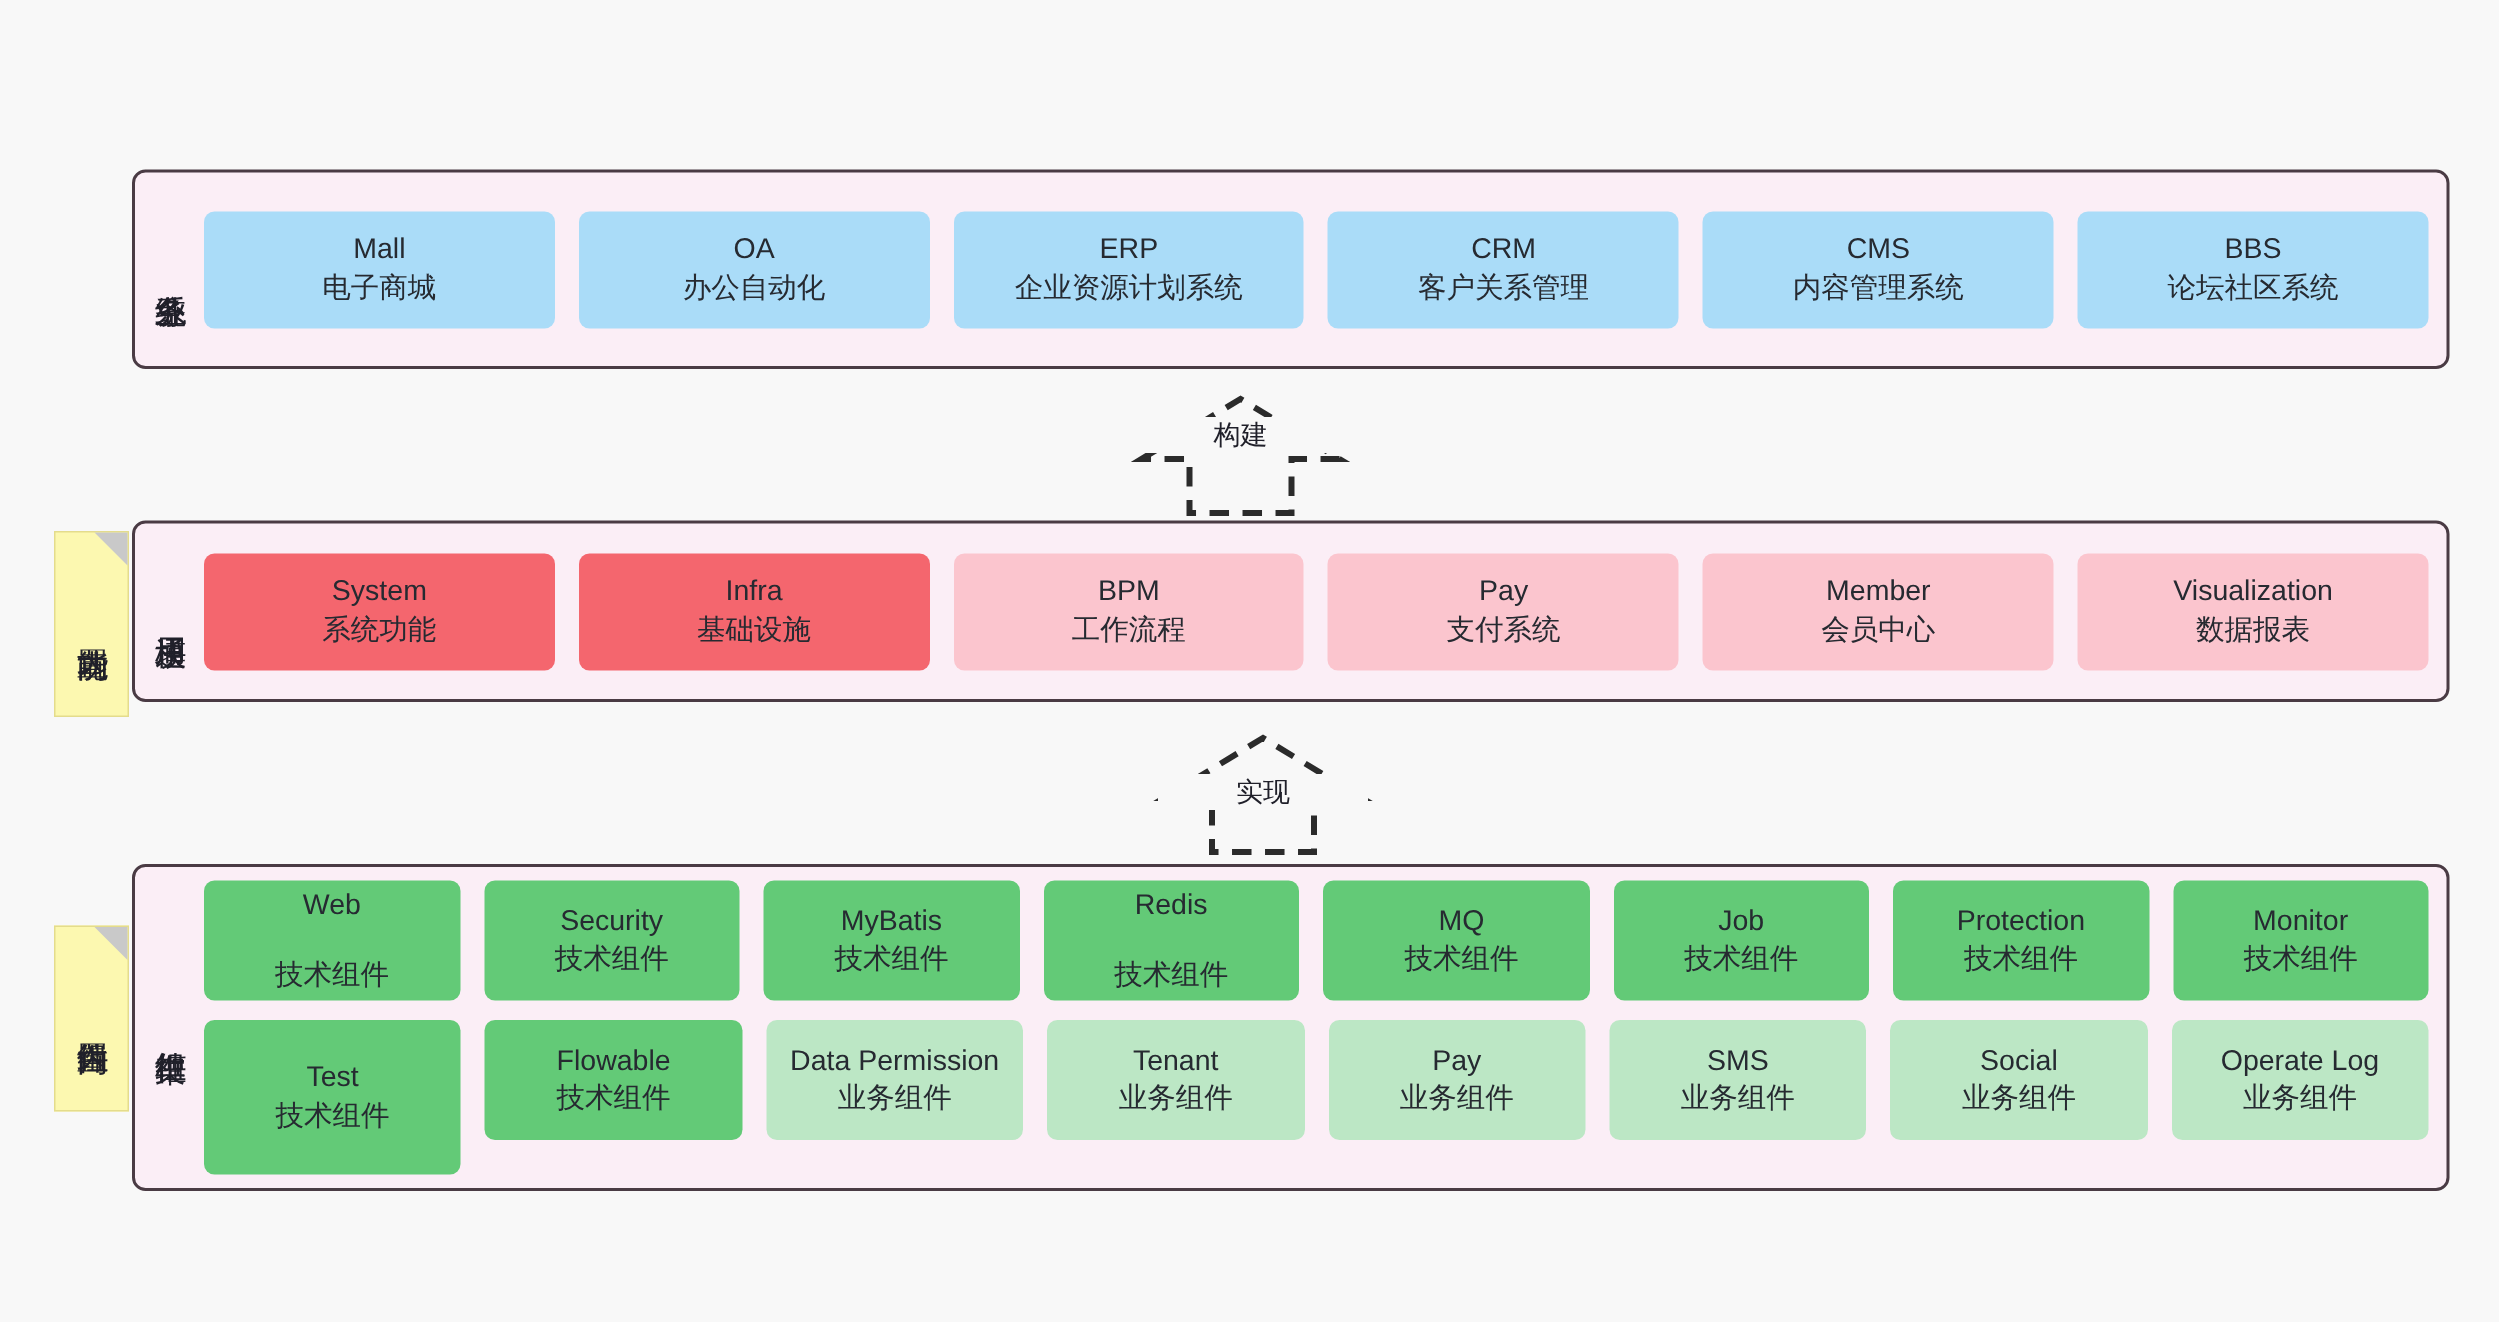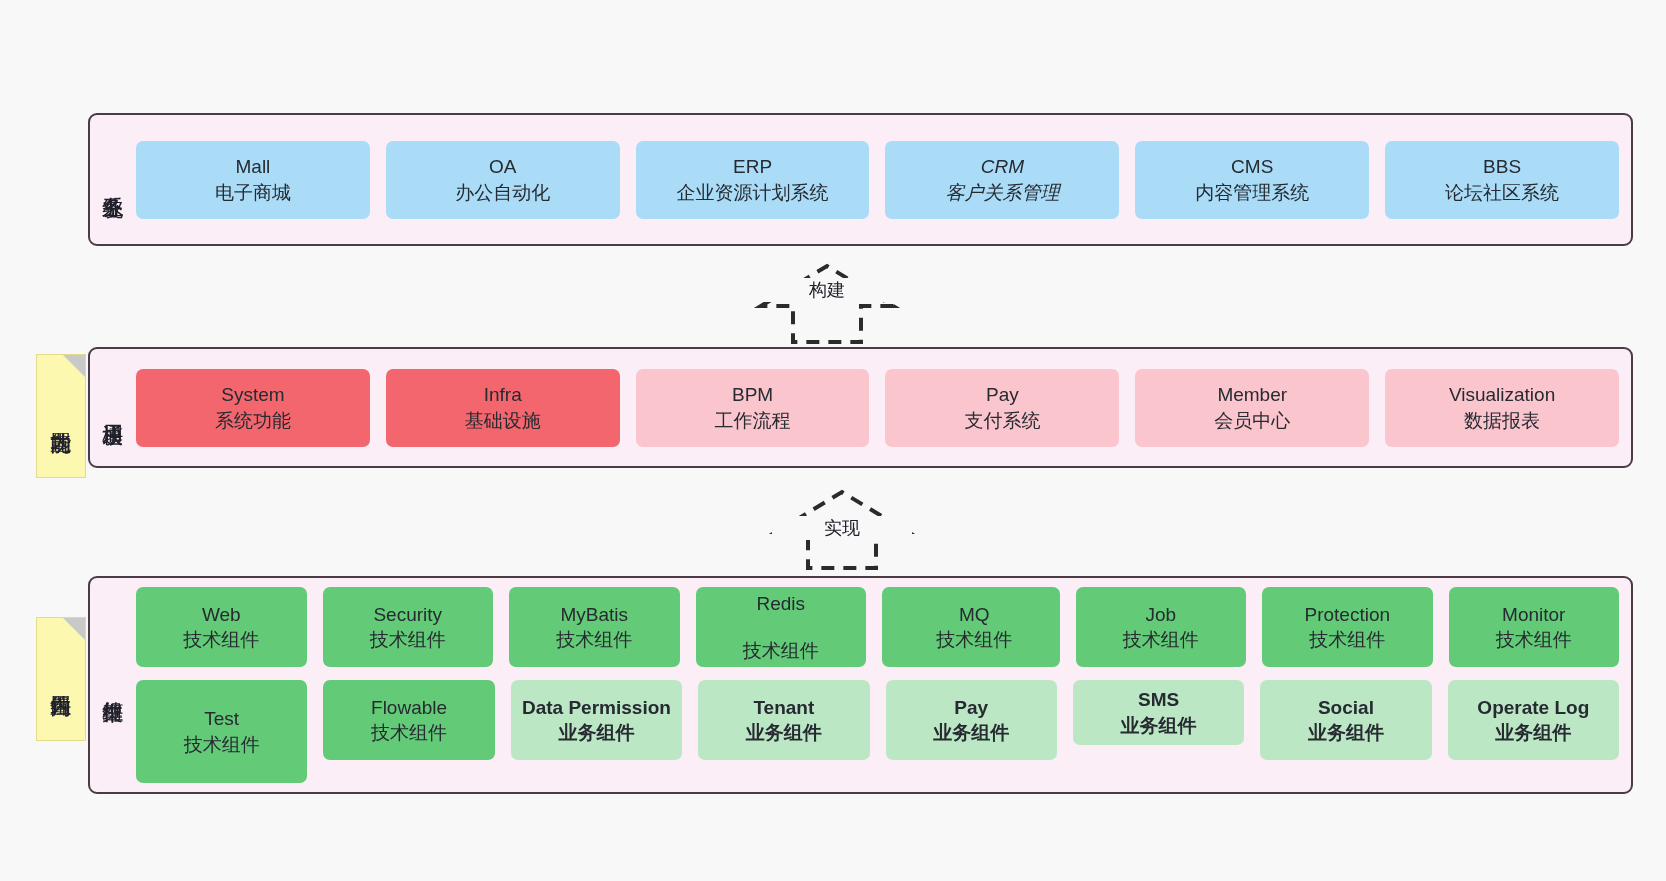--- a/index.html
+++ b/index.html
@@ -70,21 +70,21 @@
     padding: 4px 6px;
     user-select: none;
   }
   .card .ln { display: block; white-space: nowrap; }
   .card .ln.wrap { white-space: normal; }
 
   .c-blue       { background: #aadcf8; }
   .c-red        { background: #f4666e; }
   .c-pink       { background: #fbc5ce; }
   .c-green      { background: #63ca77; }
-  .c-greenlight { background: #bce7c5; font-weight: bold; }
+  .c-greenlight { background: #bce7c5; }
 
   
   .note {
     position: absolute;
     width: 50px;
     background: #fcf8b0;
     border: 1px solid #e4dc8c;
     display: flex;
     align-items: center;
     justify-content: center;
@@ -138,21 +138,21 @@
       <div class="card c-blue" style="height:78px;">
         <span class="ln">OA</span>
         <span class="ln">办公自动化</span>
       </div>
 
       <div class="card c-blue" style="height:78px;">
         <span class="ln">ERP</span>
         <span class="ln">企业资源计划系统</span>
       </div>
 
-      <div class="card c-blue" style="height:78px;font-style:italic;">
+      <div class="card c-blue" style="height:78px;">
         <span class="ln">CRM</span>
         <span class="ln">客户关系管理</span>
       </div>
 
       <div class="card c-blue" style="height:78px;">
         <span class="ln">CMS</span>
         <span class="ln">内容管理系统</span>
       </div>
 
       <div class="card c-blue" style="height:78px;">
@@ -222,21 +222,21 @@
   <div class="note" id="note-builtin-component" style="left:36px; top:617px; height:124px;">
     <span class="fold"></span>
     <span class="note-text">内置组件</span>
   </div>
 
   <div class="layer" id="layer-framework" style="left:88px; top:576px; width:1545px; height:218px;">
     <div class="layer-title">框架组件</div>
     <div class="layer-body two-rows">
 
       <div class="row">
-        <div class="card c-green" style="height:80px;">
+        <div class="card c-green" style="height:80px;justify-content:space-between;">
           <span class="ln">Web</span>
           <span class="ln">技术组件</span>
         </div>
         <div class="card c-green" style="height:80px;">
           <span class="ln">Security</span>
           <span class="ln">技术组件</span>
         </div>
         <div class="card c-green" style="height:80px;">
           <span class="ln">MyBatis</span>
           <span class="ln">技术组件</span>
@@ -277,21 +277,21 @@
           <span class="ln">业务组件</span>
         </div>
         <div class="card c-greenlight" style="height:80px;">
           <span class="ln">Tenant</span>
           <span class="ln">业务组件</span>
         </div>
         <div class="card c-greenlight" style="height:80px;">
           <span class="ln">Pay</span>
           <span class="ln">业务组件</span>
         </div>
-        <div class="card c-greenlight" style="height:65px;">
+        <div class="card c-greenlight" style="height:80px;">
           <span class="ln">SMS</span>
           <span class="ln">业务组件</span>
         </div>
         <div class="card c-greenlight" style="height:80px;">
           <span class="ln">Social</span>
           <span class="ln">业务组件</span>
         </div>
         <div class="card c-greenlight" style="height:80px;">
           <span class="ln">Operate Log</span>
           <span class="ln">业务组件</span>

